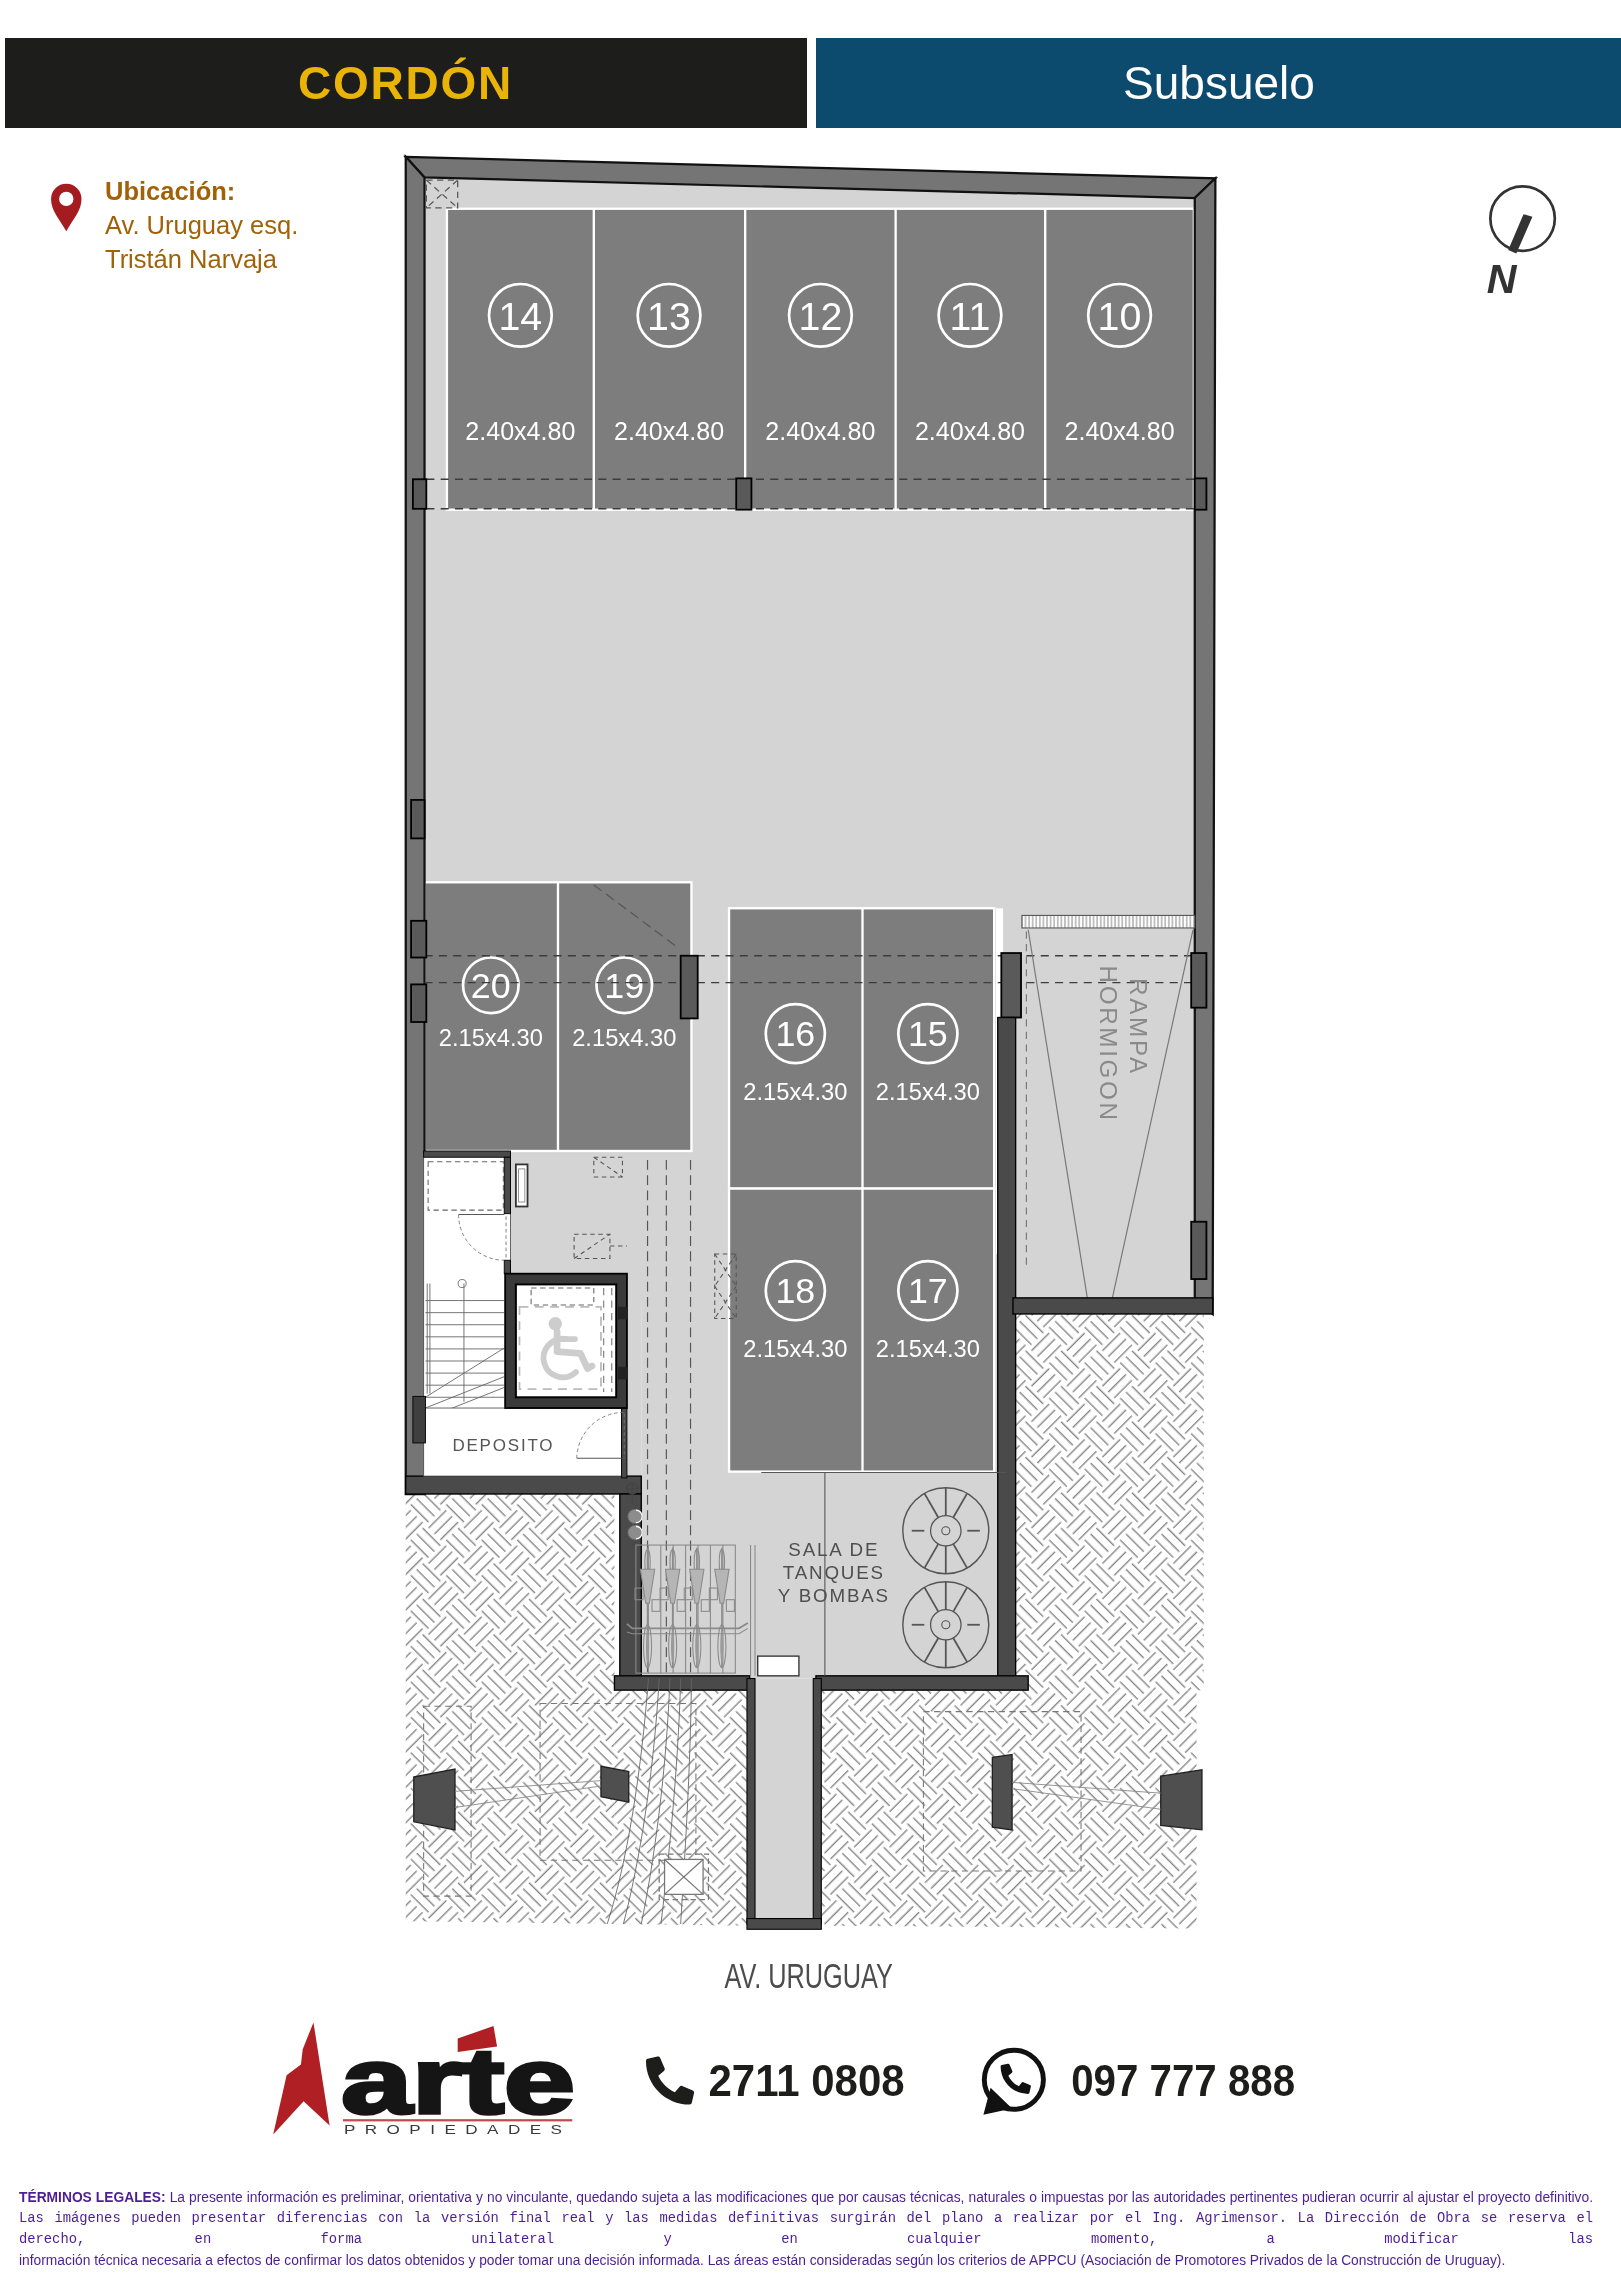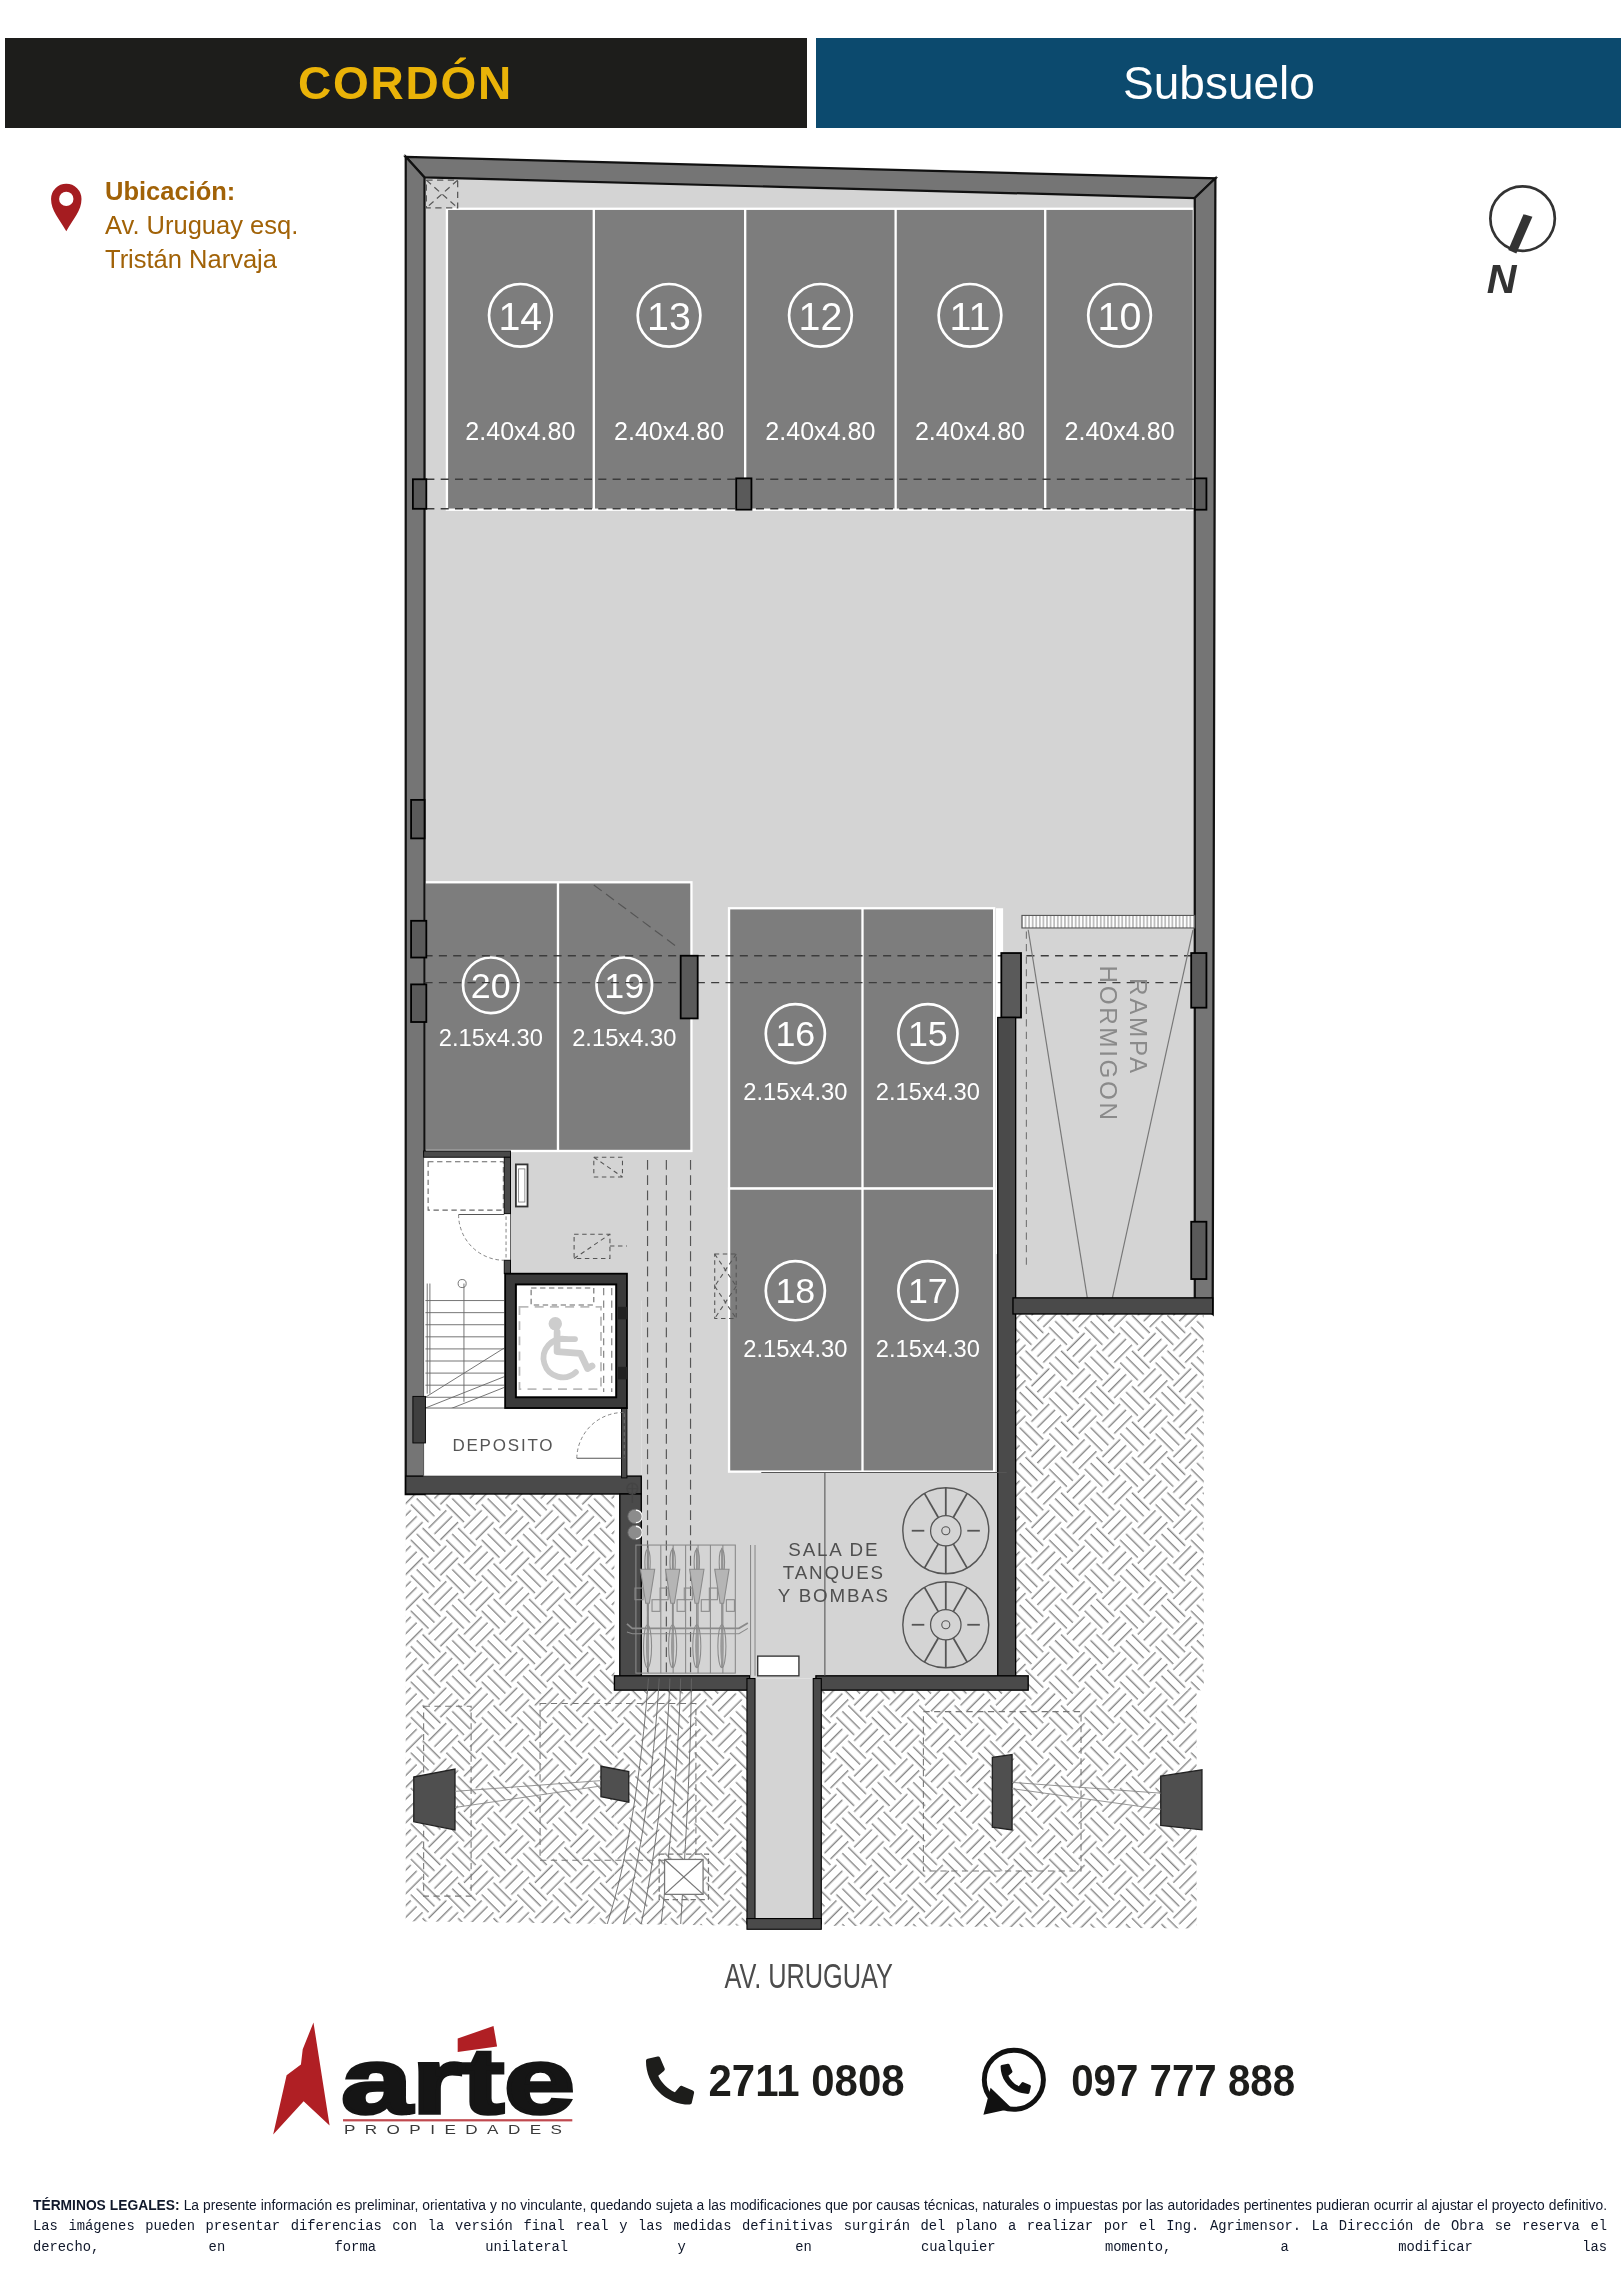--- a/index.html
+++ b/index.html
@@ -488,17 +488,18 @@
 <circle cx="1132" cy="2322" r="33" fill="none" stroke="#111" stroke-width="5.5"></circle>
 <polygon points="1098,2361 1106,2331 1130,2354" fill="#111"></polygon>
 <g transform="translate(1151,2304) scale(-0.066,0.066)">
 <path d="M493.4 24.6l-104-24c-11.3-2.6-22.9 3.3-27.5 13.9l-48 112c-4.2 9.8-1.4 21.3 6.9 28l60.6 49.6c-36 76.7-98.9 140.5-177.2 177.2l-49.6-60.6c-6.8-8.3-18.2-11.1-28-6.9l-112 48C3.9 366.5-2 378.1.6 389.4l24 104C27.1 504.2 36.7 512 48 512c256.1 0 464-207.5 464-464 0-11.2-7.7-20.9-18.6-23.4z" fill="#111"></path>
 </g>
 </g>
 
 <text x="1196" y="2340" font-size="50" font-weight="bold" fill="#1d1d1b" textLength="250" lengthAdjust="spacingAndGlyphs">097 777 888</text>
 </svg>
 
-<div class="abs" style="left:33px;top:2187px;width:1574px;font-size:13.8px;line-height:21px;color:#0f172a;margin-top:8px;">
+<div class="abs" style="left:19px;top:2187px;width:1574px;font-size:13.8px;line-height:21px;color:#4c1d95;">
 <div style="text-align:justify;text-align-last:justify;"><b>TÉRMINOS LEGALES:</b> La presente información es preliminar, orientativa y no vinculante, quedando sujeta a las modificaciones que por causas técnicas, naturales o impuestas por las autoridades pertinentes pudieran ocurrir al ajustar el proyecto definitivo.</div>
 <div style="text-align:justify;text-align-last:justify;font-family:Liberation Mono, monospace;">Las imágenes pueden presentar diferencias con la versión final real y las medidas definitivas surgirán del plano a realizar por el Ing. Agrimensor. La Dirección de Obra se reserva el derecho, en forma unilateral y en cualquier momento, a modificar las</div>
+<div>información técnica necesaria a efectos de confirmar los datos obtenidos y poder tomar una decisión informada. Las áreas están consideradas según los criterios de APPCU (Asociación de Promotores Privados de la Construcción de Uruguay).</div>
 </div>
 
 
 </body></html>

